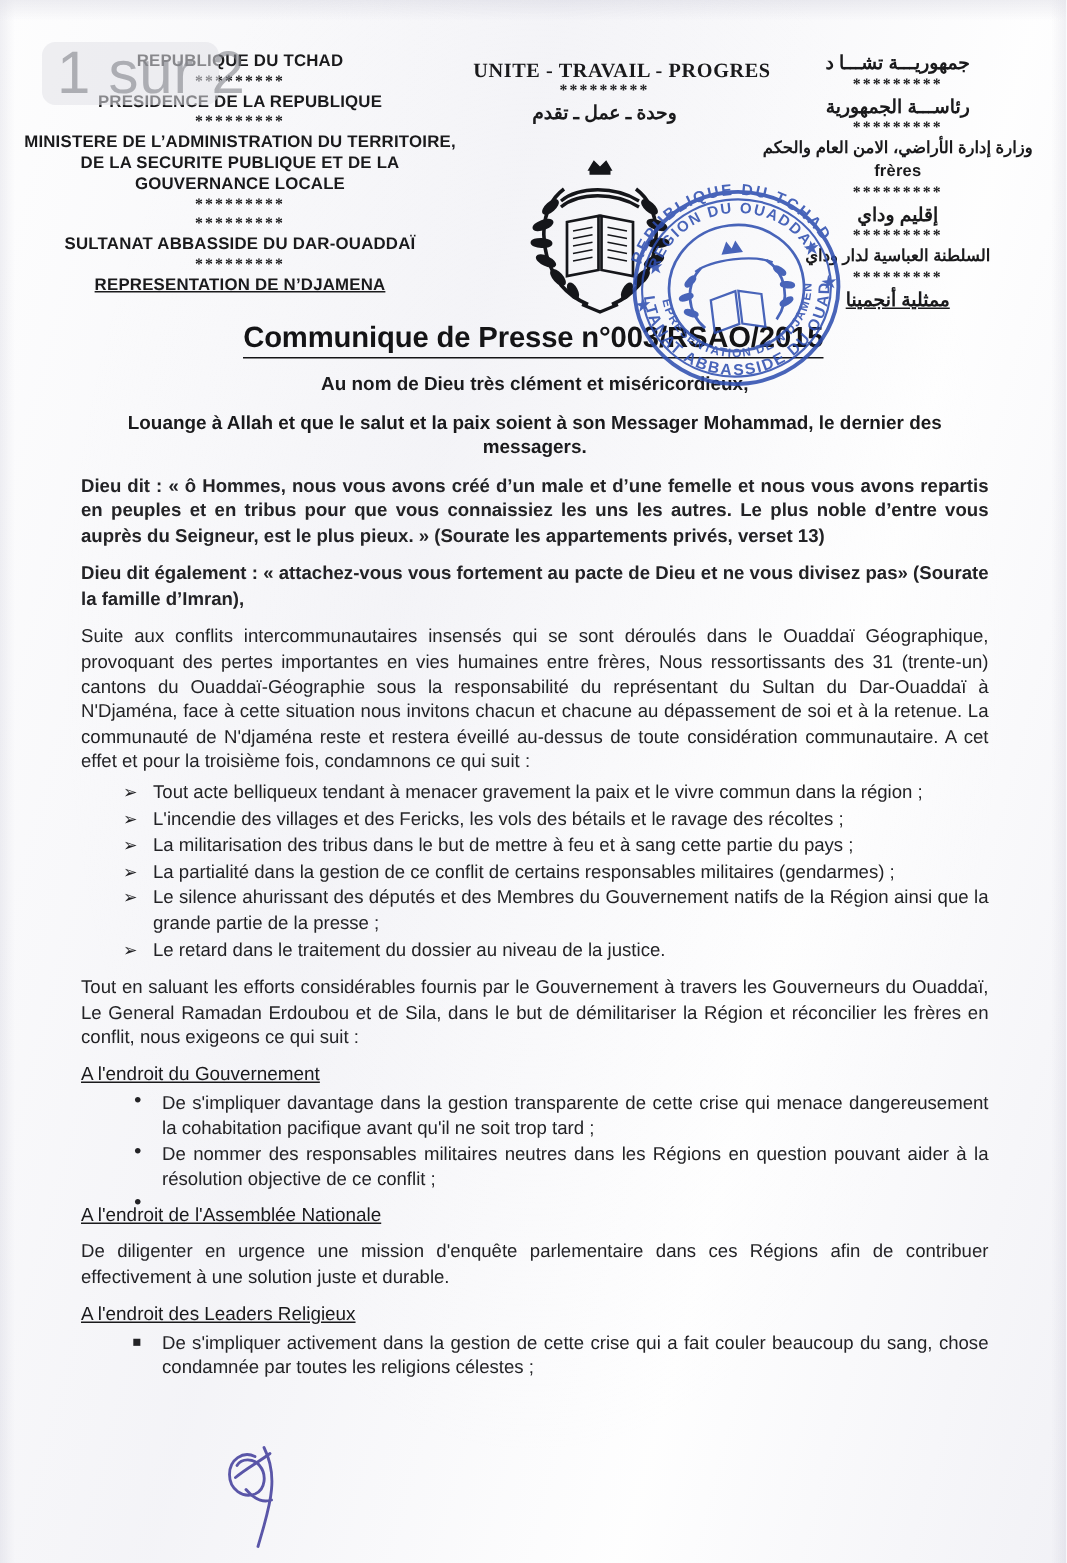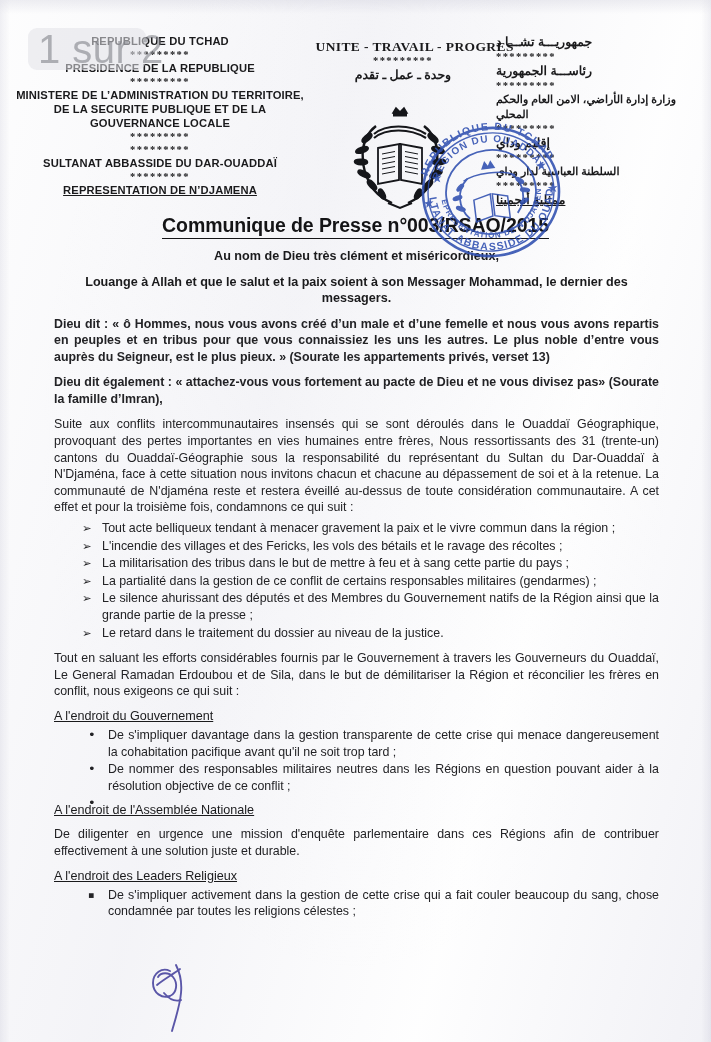--- a/index.html
+++ b/index.html
@@ -74,21 +74,21 @@
     width: 300px;
     text-align: center;
   }
   .col-mid {
     width: 175px;
     text-align: center;
     padding-top: 6px;
   }
   .col-right {
     width: 205px;
-    text-align: left;
+    text-align: center;
     direction: rtl;
   }
   .hline {
     font-family: "Liberation Sans", sans-serif;
     font-weight: bold;
     font-size: 11.2px;
     line-height: 14px;
     letter-spacing: 0.15px;
     color: #1a1a1c;
     white-space: nowrap;
@@ -243,21 +243,21 @@
       <div class="hline serif">UNITE - TRAVAIL - PROGRES</div>
       <div class="stars">*********</div>
       <div class="hline ar">وحدة ـ عمل ـ تقدم</div>
     </div>
 
     <div class="col-right">
       <div class="hline ar">جمهوريـــة تشـــا د</div>
       <div class="stars">*********</div>
       <div class="hline ar">رئاســـة الجمهورية</div>
       <div class="stars">*********</div>
-      <div class="hline ar-sm">وزارة إدارة الأراضي، الامن العام والحكم المحلي</div>
+      <div class="hline ar-sm">وزارة إدارة الأراضي، الامن العام والحكم frères</div>
       <div class="stars">*********</div>
       <div class="hline ar">إقليم وداي</div>
       <div class="stars">*********</div>
       <div class="hline ar-sm">السلطنة العباسية لدار وداي</div>
       <div class="stars">*********</div>
       <div class="hline ar ul">ممثلية أنجمينا</div>
     </div>
   </div>
 
   <div class="emblem-area">

